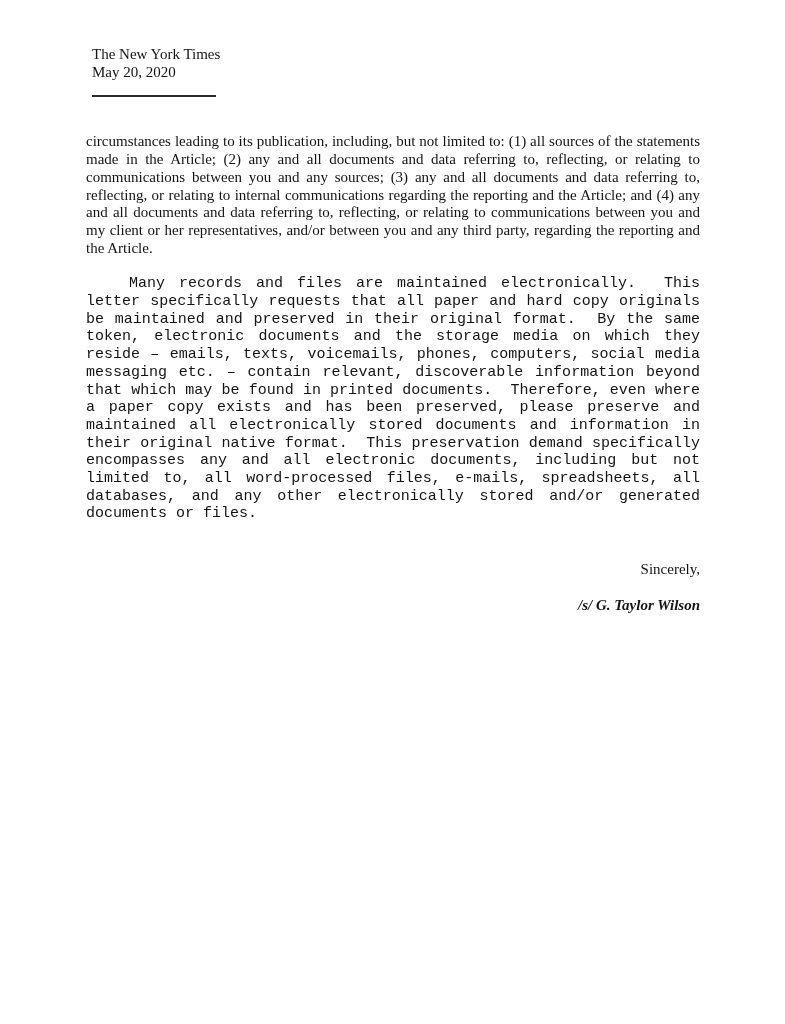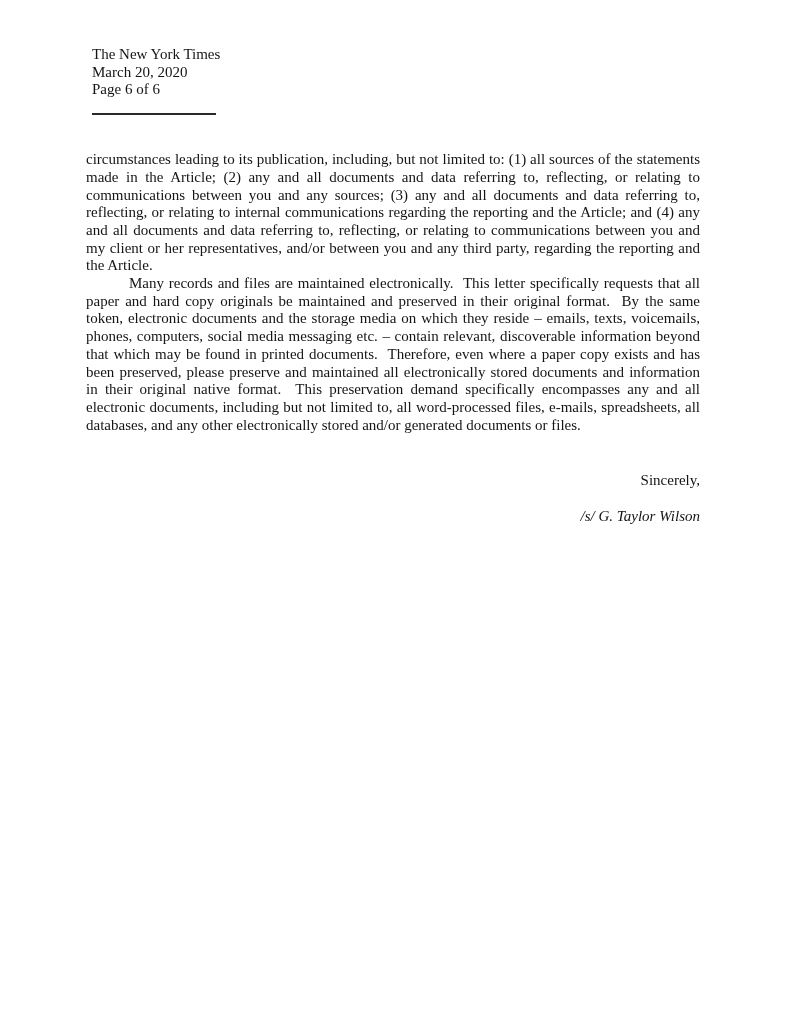--- a/index.html
+++ b/index.html
@@ -34,47 +34,49 @@
   }
   .body-para {
     margin: 0;
     text-align: justify;
     white-space: pre-wrap;
   }
   .para-1 {
     margin-top: 36px;
   }
   .para-2 {
+    margin-top: 18px;
     text-indent: 43px;
+    font-family: Liberation Mono, monospace;
   }
   .signature-block {
     margin-top: 38px;
     margin-left: 330px;
   }
   .sig-line {
     margin: 0 0 18px 0;
     text-align: right;
   }
   .italic {
     font-style: italic;
+    font-weight: bold;
   }
   .cc-line {
     margin-top: 36px;
     white-space: pre-wrap;
   }
 </style>
 </head>
 <body>
 
 <div class="page">
 
   <div class="letterhead">
     <div>The New York Times</div>
-    <div>March 20, 2020</div>
-    <div>Page 6 of 6</div>
+    <div>May 20, 2020</div>
   </div>
 
   <div class="header-divider"></div>
 
   <p class="body-para para-1">circumstances leading to its publication, including, but not limited to: (1) all sources of the statements made in the Article; (2) any and all documents and data referring to, reflecting, or relating to communications between you and any sources; (3) any and all documents and data referring to, reflecting, or relating to internal communications regarding the reporting and the Article; and (4) any and all documents and data referring to, reflecting, or relating to communications between you and my client or her representatives, and/or between you and any third party, regarding the reporting and the Article.</p>
 
   <p class="body-para para-2">Many records and files are maintained electronically.  This letter specifically requests that all paper and hard copy originals be maintained and preserved in their original format.  By the same token, electronic documents and the storage media on which they reside – emails, texts, voicemails, phones, computers, social media messaging etc. – contain relevant, discoverable information beyond that which may be found in printed documents.  Therefore, even where a paper copy exists and has been preserved, please preserve and maintained all electronically stored documents and information in their original native format.  This preservation demand specifically encompasses any and all electronic documents, including but not limited to, all word-processed files, e-mails, spreadsheets, all databases, and any other electronically stored and/or generated documents or files.</p>
 
   <div class="signature-block">
     <p class="sig-line">Sincerely,</p>

